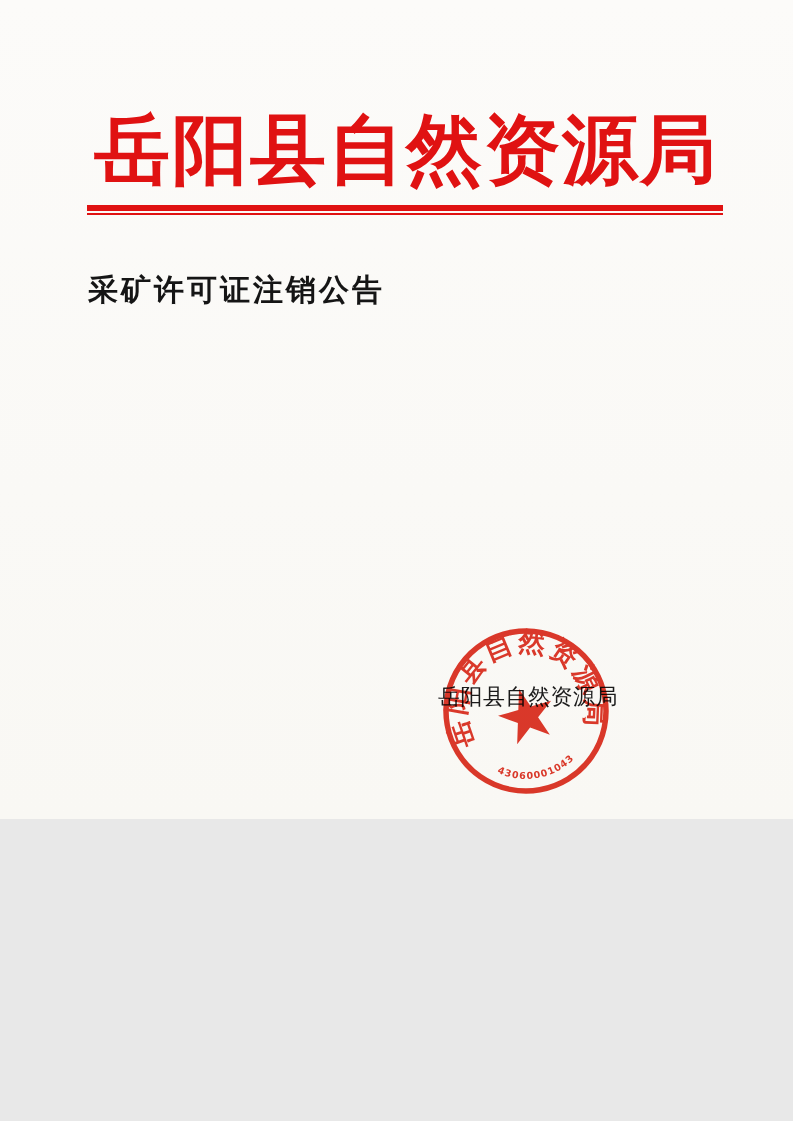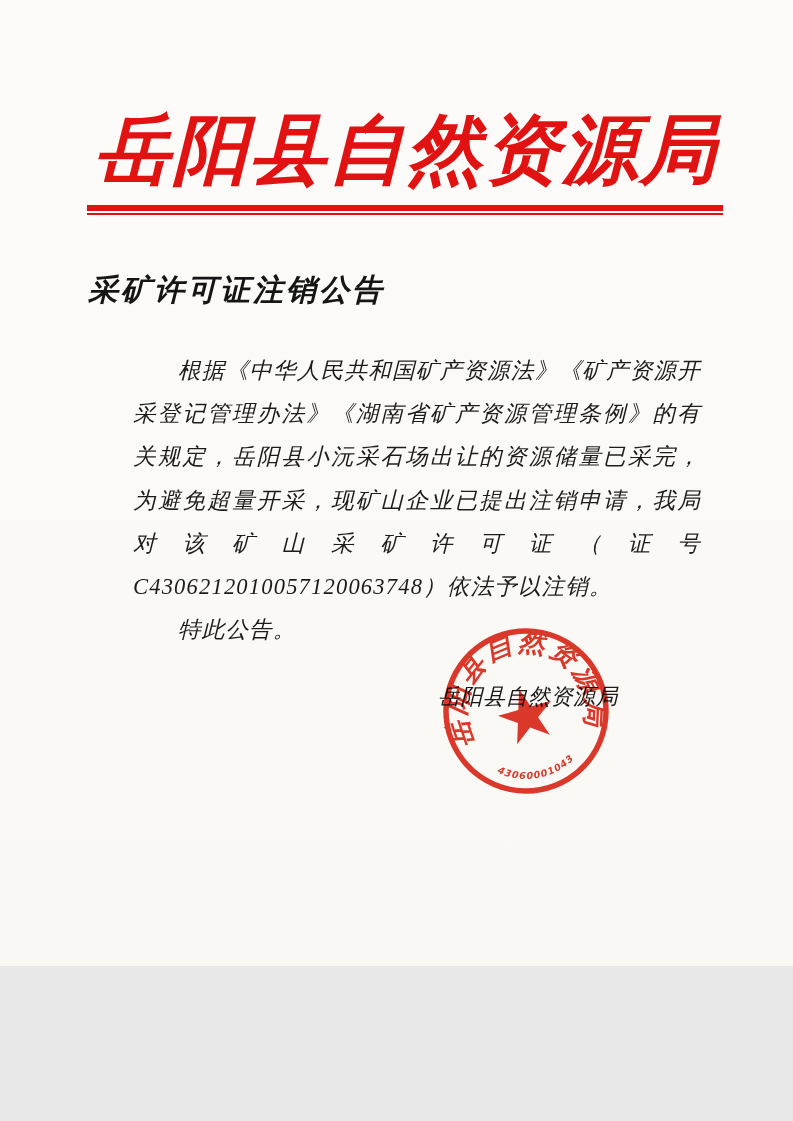--- a/index.html
+++ b/index.html
@@ -3,26 +3,25 @@
 <meta charset="utf-8">
 <style>
   html, body {
     margin: 0;
     padding: 0;
     background: #e8e8e8;
   }
   .page {
     position: relative;
     width: 793px;
-    height: 966px;
+    height: 819px;
     margin: 0 auto;
     background: linear-gradient(180deg, #fcfbf9 0%, #faf9f6 60%, #f9f8f4 100%);
     font-family: "Liberation Serif", "DejaVu Serif", serif;
     overflow: hidden;
-    font-style: italic;
   }
   .letterhead-title {
     position: absolute;
     top: 100px;
     left: 88px;
     width: 636px;
     text-align: center;
     font-size: 76px;
     line-height: 100px;
     font-weight: bold;
@@ -106,24 +105,20 @@
 <body>
 
 <div class="page">
 
   <div class="letterhead-title">岳阳县自然资源局</div>
 
   <div class="rule rule-top"></div>
 
   <div class="doc-title">采矿许可证注销公告</div>
 
-  <div class="body-text">
-    <p>根据《中华人民共和国矿产资源法》《矿产资源开采登记管理办法》《湖南省矿产资源管理条例》的有关规定，岳阳县小沅采石场出让的资源储量已采完，为避免超量开采，现矿山企业已提出注销申请，我局对该矿山采矿许可证（证号 C4306212010057120063748）依法予以注销。</p>
-    <p>特此公告。</p>
-  </div>
 
   <div class="signature-agency">岳阳县自然资源局</div>
 
 
   <div class="seal">
     <svg viewBox="-97 -97 194 194" width="194" height="194">
       <g transform="rotate(-10)">
         <circle r="80" fill="none" stroke="#dd2a1a" stroke-width="5.5"></circle>
         <path id="sealTextArc" d="M -54.4 25.4 A 60 60 0 1 1 54.4 25.4" fill="none"></path>
         <path id="sealNumArc" d="M -40 55 A 68 68 0 0 0 40 55" fill="none"></path>

